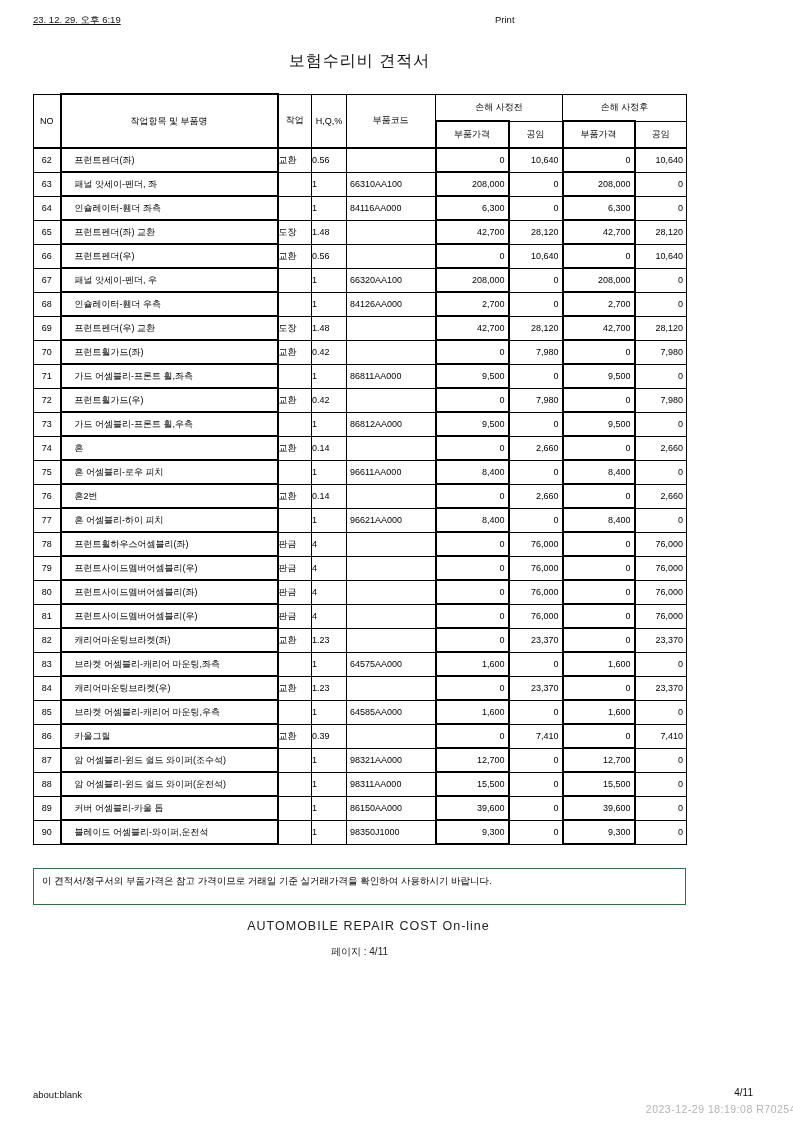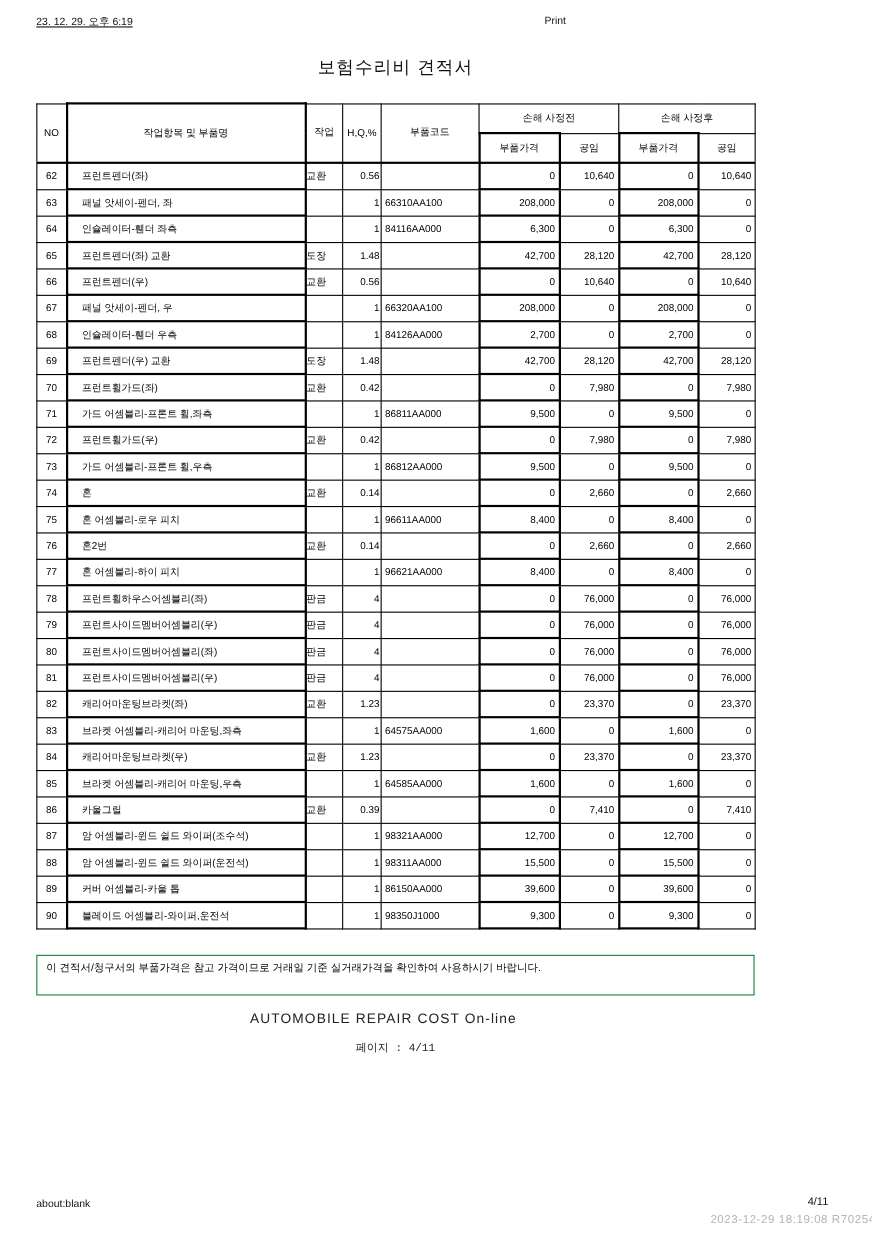--- a/index.html
+++ b/index.html
@@ -37,37 +37,37 @@
     overflow: hidden;
     padding: 0;
   }
   .estimate thead th { height: 27px; text-align: center; }
   .estimate thead { border-bottom: 2px solid #000; }
   .estimate tbody td { height: 24px; }
   .th-thick, .c-name, .c-thick { border-width: 2px !important; }
   td.c-no   { text-align: center; }
   td.c-name { text-align: left;  padding-left: 13px; margin-left: 12px; }
   td.c-work { text-align: left; }
-  td.c-hq   { text-align: right; padding-right: 1px; }
+  td.c-hq   { text-align: left; padding-right: 1px; }
   td.c-code { text-align: left;  padding-left: 3px; }
   td.c-num  { text-align: right; padding-right: 3px; }
   .notice-box {
     position: absolute; left: 33px; top: 868px; width: 653px; height: 37px;
     border: 1px solid #15803d;
     font-size: 9.5px;
     padding: 6px 8px;
     line-height: 1.35;
   }
   .footer-brand {
-    position: absolute; left: 22px; top: 919px; width: 653px;
+    position: absolute; left: 42px; top: 919px; width: 653px;
     text-align: center; font-size: 12.5px; letter-spacing: 1px; color: #222;
   }
   .footer-page {
     position: absolute; left: 33px; top: 945px; width: 653px;
-    text-align: center; font-size: 10px; color: #222; font-family: Liberation Mono, monospace;
+    text-align: center; font-size: 10px; color: #222;
   }
   .bottom-url {
     position: absolute; left: 33px; top: 1089px;
     font-size: 9.5px; color: #111;
   }
   .bottom-pageno {
     position: absolute; right: 40px; top: 1087px;
     font-size: 10px; color: #111;
   }
   .bottom-stamp {

